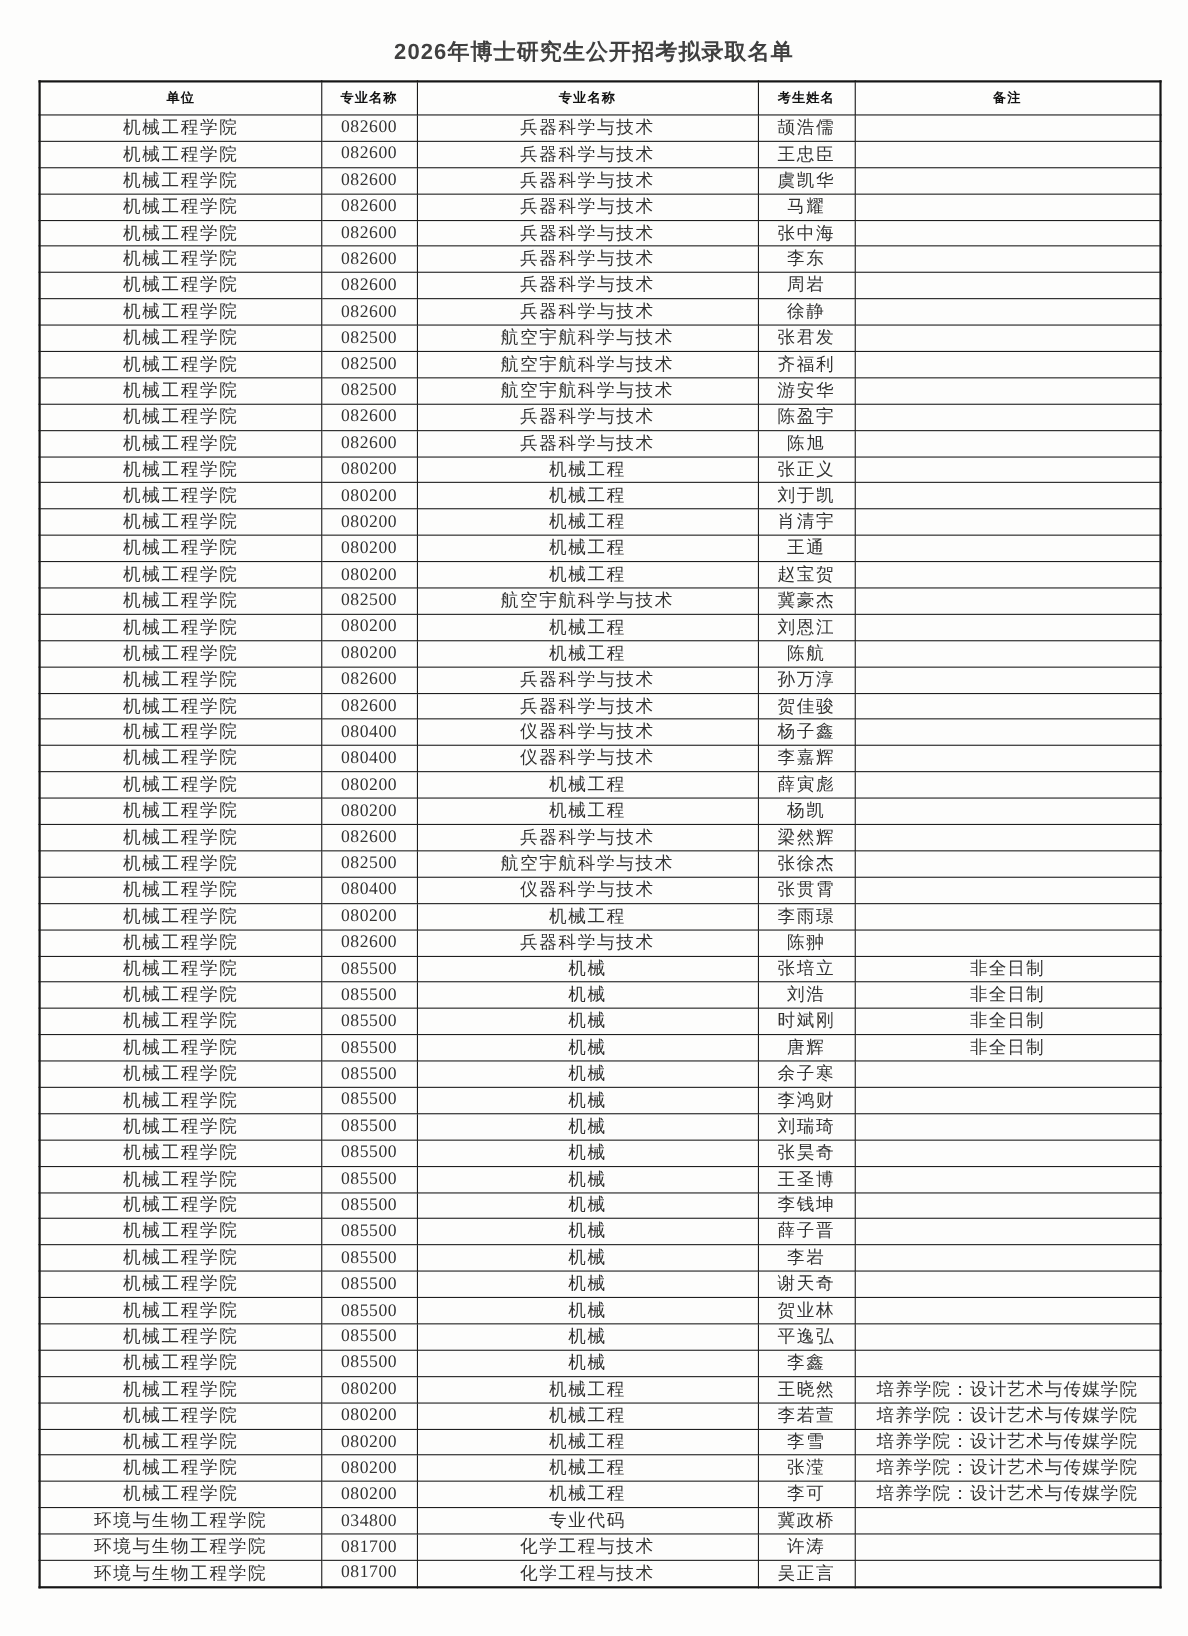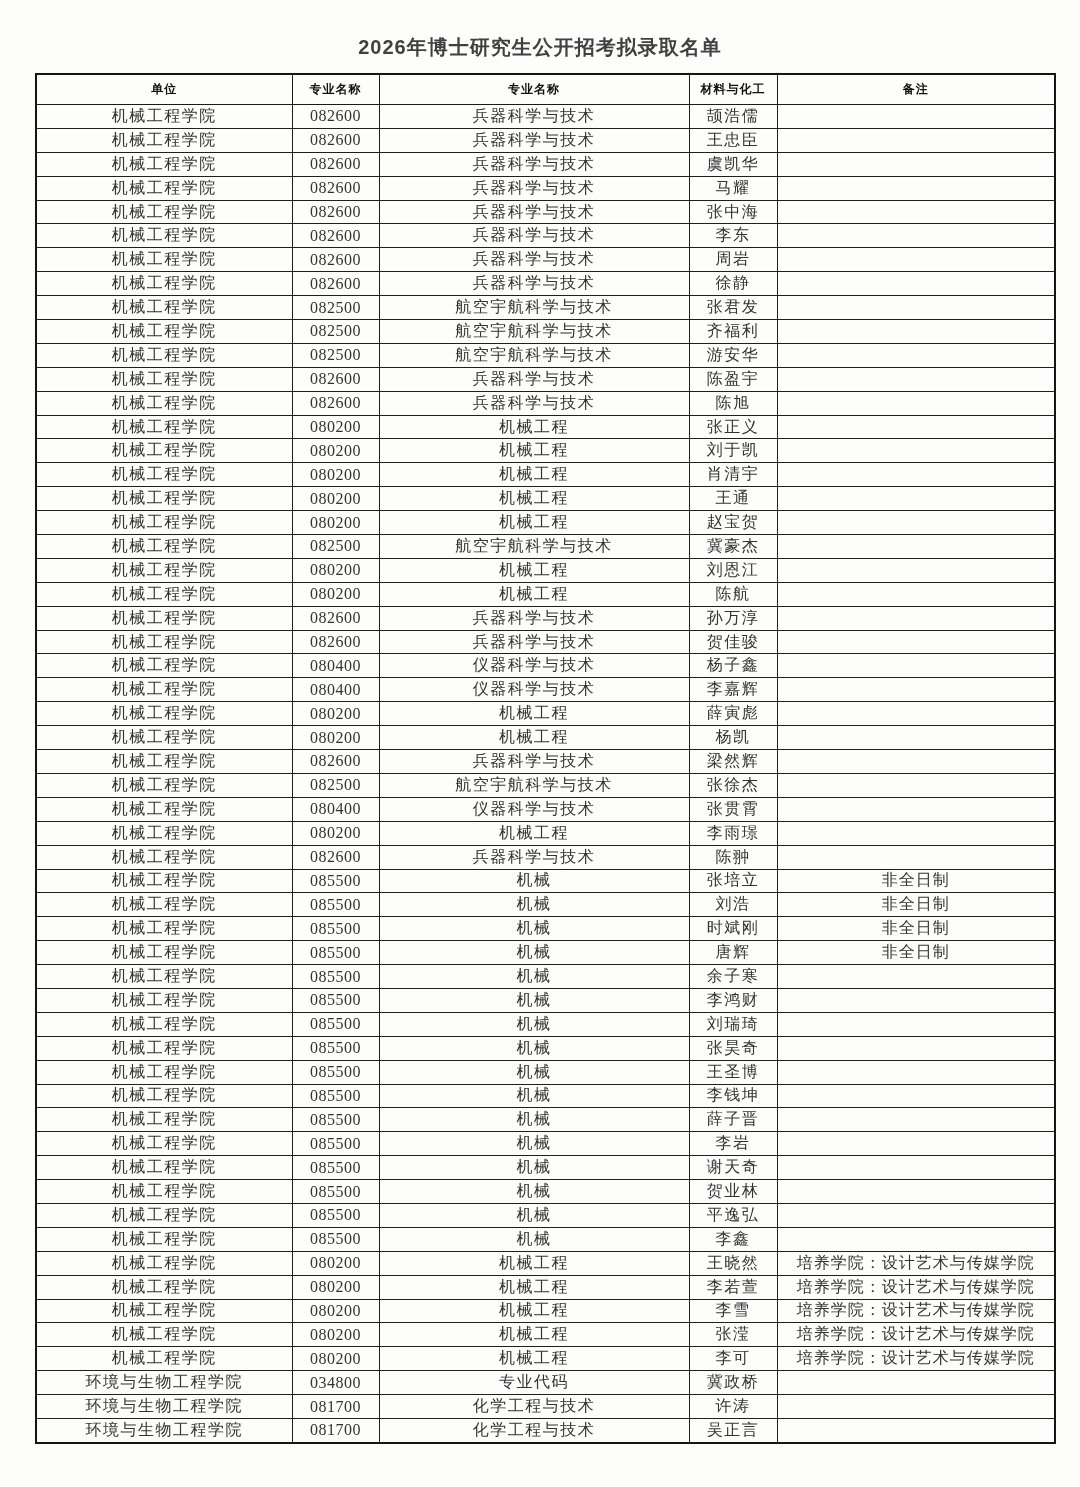--- a/index.html
+++ b/index.html
@@ -75,21 +75,21 @@
         <col style="width: 87px;">
         <col style="width: 310px;">
         <col style="width: 88px;">
         <col style="width: 278px;">
       </colgroup>
     <thead>
       <tr>
           <th>单位</th>
           <th>专业名称</th>
           <th>专业名称</th>
-          <th>材料与化工</th>
+          <th>考生姓名</th>
           <th>备注</th>
         </tr>
     </thead>
     <tbody>
         <tr>
           <td class="unit-cell">机械工程学院</td>
           <td class="code-cell">082600</td>
           <td class="major-cell">兵器科学与技术</td>
           <td class="name-cell">颉浩儒</td>
           <td class="remark-cell"></td>

